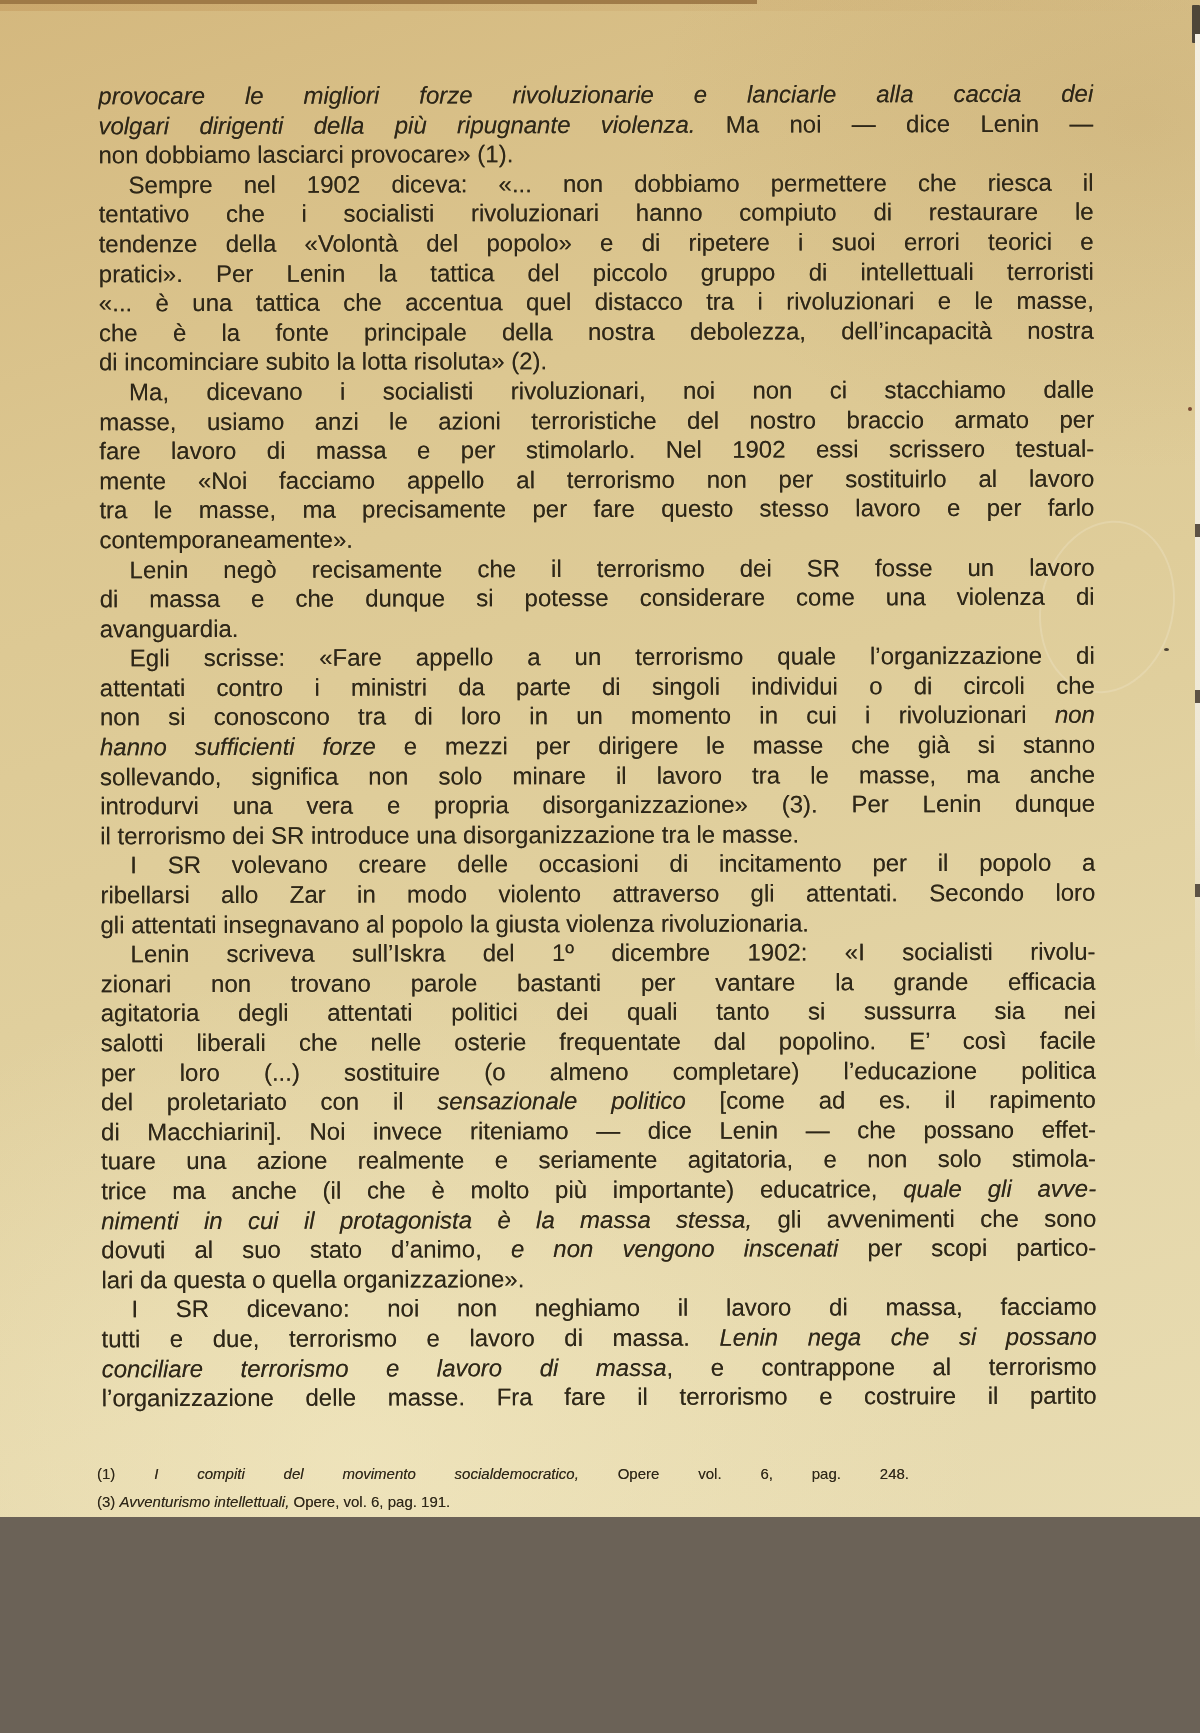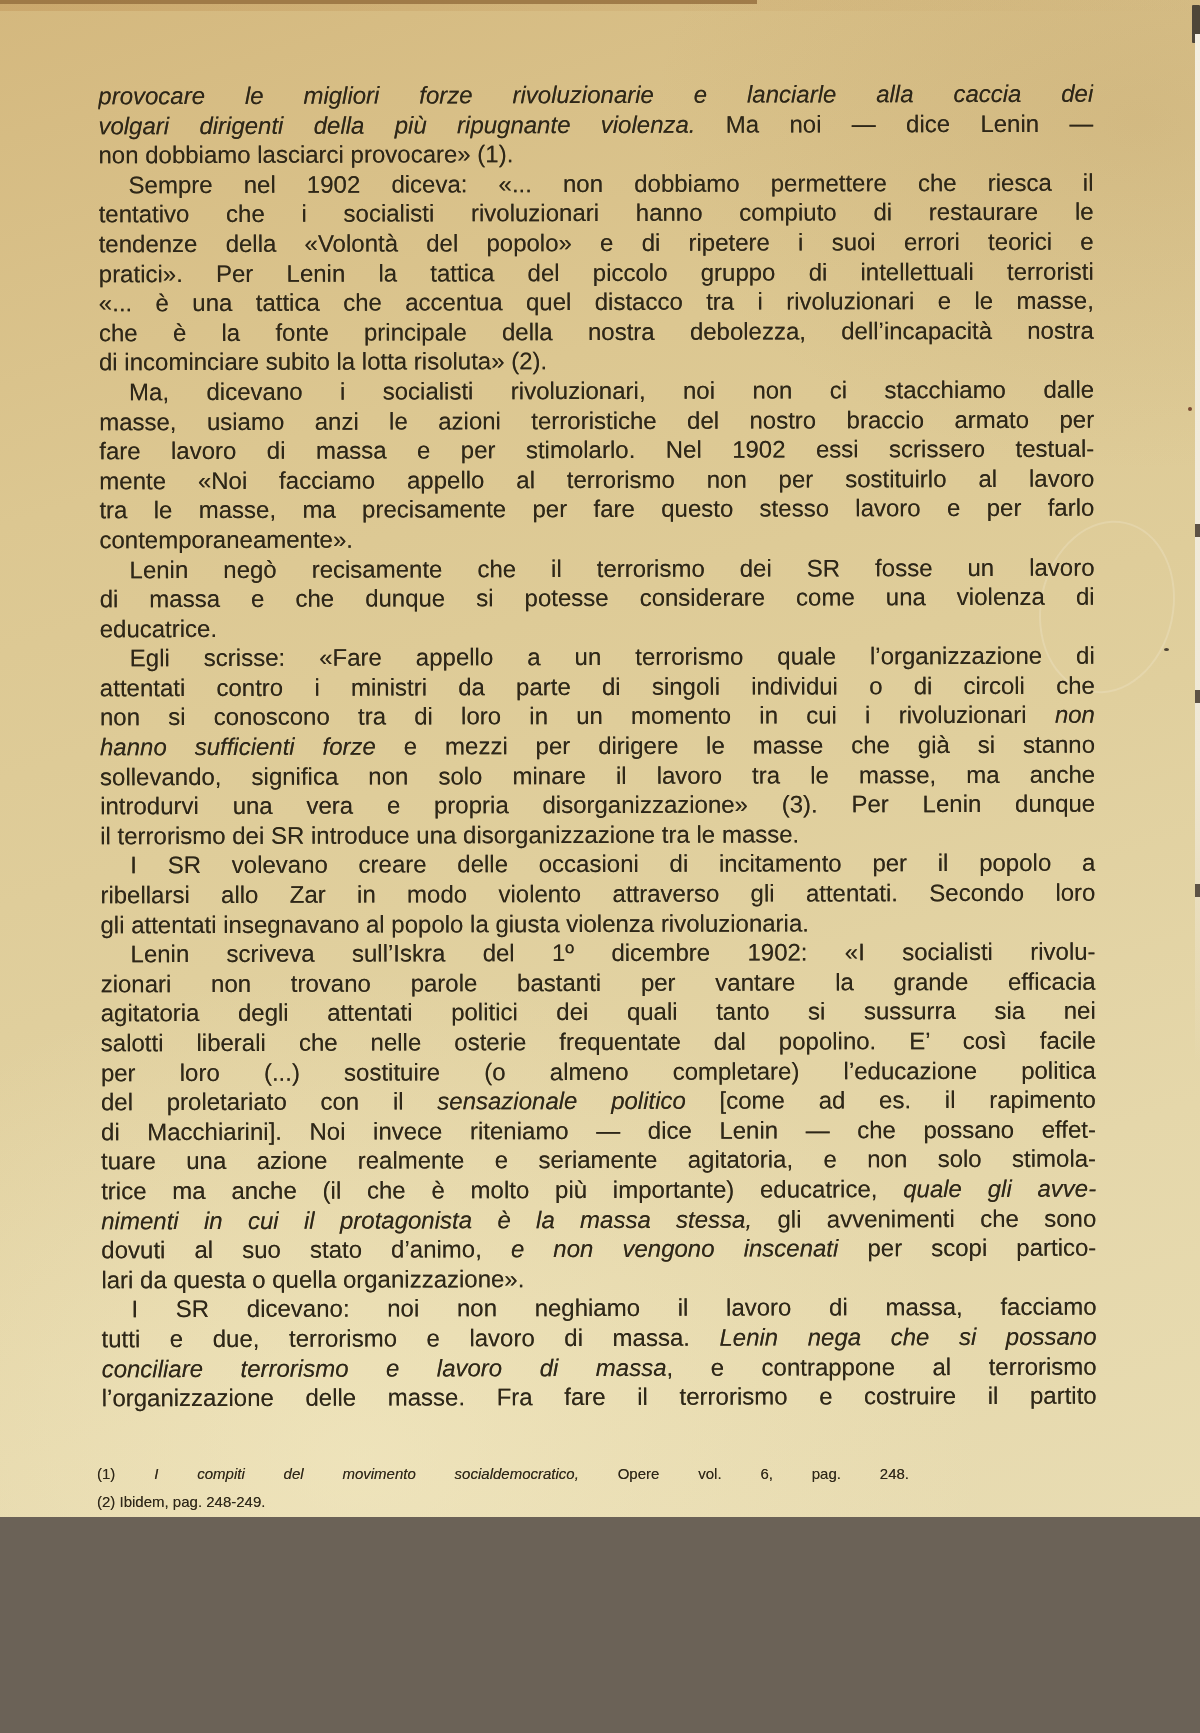--- a/index.html
+++ b/index.html
@@ -92,21 +92,21 @@
         <div class="line just indent"><span>Ma, dicevano i socialisti rivoluzionari, noi non ci stacchiamo dalle</span></div>
         <div class="line just"><span>masse, usiamo anzi le azioni terroristiche del nostro braccio armato per</span></div>
         <div class="line just"><span>fare lavoro di massa e per stimolarlo. Nel 1902 essi scrissero testual-</span></div>
         <div class="line just"><span>mente «Noi facciamo appello al terrorismo non per sostituirlo al lavoro</span></div>
         <div class="line just"><span>tra le masse, ma precisamente per fare questo stesso lavoro e per farlo</span></div>
         <div class="line"><span>contemporaneamente».</span></div>
       </div>
       <div>
         <div class="line just indent"><span>Lenin negò recisamente che il terrorismo dei SR fosse un lavoro</span></div>
         <div class="line just"><span>di massa e che dunque si potesse considerare come una violenza di</span></div>
-        <div class="line"><span>educatrice.</span></div>
+        <div class="line"><span>avanguardia.</span></div>
       </div>
       <div>
         <div class="line just indent"><span>Egli scrisse: «Fare appello a un terrorismo quale l’organizzazione di</span></div>
         <div class="line just"><span>attentati contro i ministri da parte di singoli individui o di circoli che</span></div>
         <div class="line just"><span>non si conoscono tra di loro in un momento in cui i rivoluzionari </span><span class="it">non</span></div>
         <div class="line just"><span class="it">hanno sufficienti forze</span><span> e mezzi per dirigere le masse che già si stanno</span></div>
         <div class="line just"><span>sollevando, significa non solo minare il lavoro tra le masse, ma anche</span></div>
         <div class="line just"><span>introdurvi una vera e propria disorganizzazione» (3). Per Lenin dunque</span></div>
         <div class="line"><span>il terrorismo dei SR introduce una disorganizzazione tra le masse.</span></div>
       </div>
@@ -135,22 +135,19 @@
         <div class="line just"><span class="it">conciliare terrorismo e lavoro di massa</span><span>, e contrappone al terrorismo</span></div>
         <div class="line just"><span>l’organizzazione delle masse. Fra fare il terrorismo e costruire il partito</span></div>
       </div>
     </div>
 
   <div class="footnotes">
       <div>
         <div class="fn just"><span>(1) </span><span class="it">I compiti del movimento socialdemocratico,</span><span> Opere vol. 6, pag. 248.</span></div>
       </div>
       <div>
-        <div class="fn"><span>(2) Ibidem, pag. 248-249.</span></div>
-      </div>
-      <div>
         <div class="fn"><span>(3) </span><span class="it">Avventurismo intellettuali,</span><span> Opere, vol. 6, pag. 191.</span></div>
       </div>
     </div>
 
   <div class="page-number">— 28 —</div>
 
 </div>
 
 </body></html>

